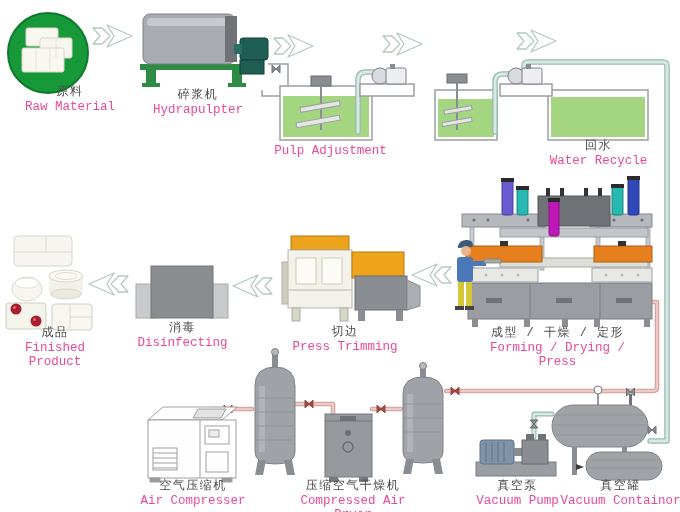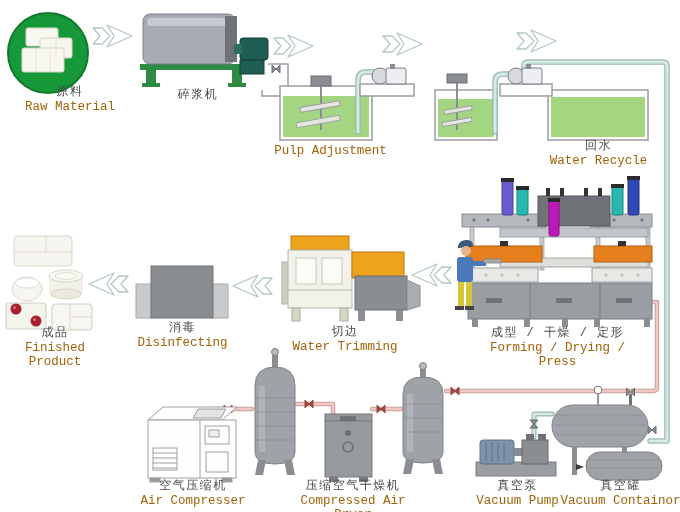--- a/index.html
+++ b/index.html
@@ -1,21 +1,21 @@
 <!DOCTYPE html>
 <html><head>
 <meta charset="utf-8">
 <style>
   html,body{margin:0;padding:0;background:#ffffff;}
   #stage{position:relative;width:680px;height:512px;background:#ffffff;overflow:hidden;
          font-family:Liberation Mono, monospace;}
   #stage svg{position:absolute;left:0;top:0;}
   .label{position:absolute;text-align:center;line-height:1.12;pointer-events:none;}
   .zh{font-size:12px;color:#4a4a4a;letter-spacing:1.5px;}
-  .en{font-size:12.5px;color:#a16207;margin-top:1px;}
+  .en{font-size:12.5px;color:#ec4899;margin-top:1px;}
 </style>
 </head>
 <body>
 
 <div id="stage">
 
 <svg width="680" height="512" viewBox="0 0 680 512">
   <defs>
     <g id="arrowR">
       <path d="M1,6 L10,6 L18,14 L10,22 L1,22 L8,14 Z" fill="#ffffff" stroke="#b2cabb" stroke-width="1.3" stroke-linejoin="round"></path>
@@ -331,35 +331,36 @@
     <use href="#arrowR" transform="translate(129,270) scale(-1,1)"></use>
   </g>
 </svg>
 
 <div class="label" style="left:5px;top:86px;width:130px">
   <div class="zh">原料</div>
   <div class="en">Raw Material</div>
 </div>
 <div class="label" style="left:133px;top:89px;width:130px">
   <div class="zh">碎浆机</div>
+  <div class="en">Hydrapulpter</div>
 </div>
 <div class="label" style="left:268px;top:143px;width:125px">
   <div class="en">Pulp Adjustment</div>
 </div>
 <div class="label" style="left:536px;top:140px;width:125px">
   <div class="zh">回水</div>
   <div class="en">Water Recycle</div>
 </div>
 <div class="label" style="left:470px;top:327px;width:175px">
   <div class="zh">成型 / 干燥 / 定形</div>
   <div class="en">Forming / Drying / Press</div>
 </div>
 <div class="label" style="left:280px;top:326px;width:130px">
   <div class="zh">切边</div>
-  <div class="en">Water Trimming</div>
+  <div class="en">Press Trimming</div>
 </div>
 <div class="label" style="left:125px;top:322px;width:115px">
   <div class="zh">消毒</div>
   <div class="en">Disinfecting</div>
 </div>
 <div class="label" style="left:0px;top:327px;width:110px">
   <div class="zh">成品</div>
   <div class="en">Finished Product</div>
 </div>
 <div class="label" style="left:128px;top:480px;width:130px">

